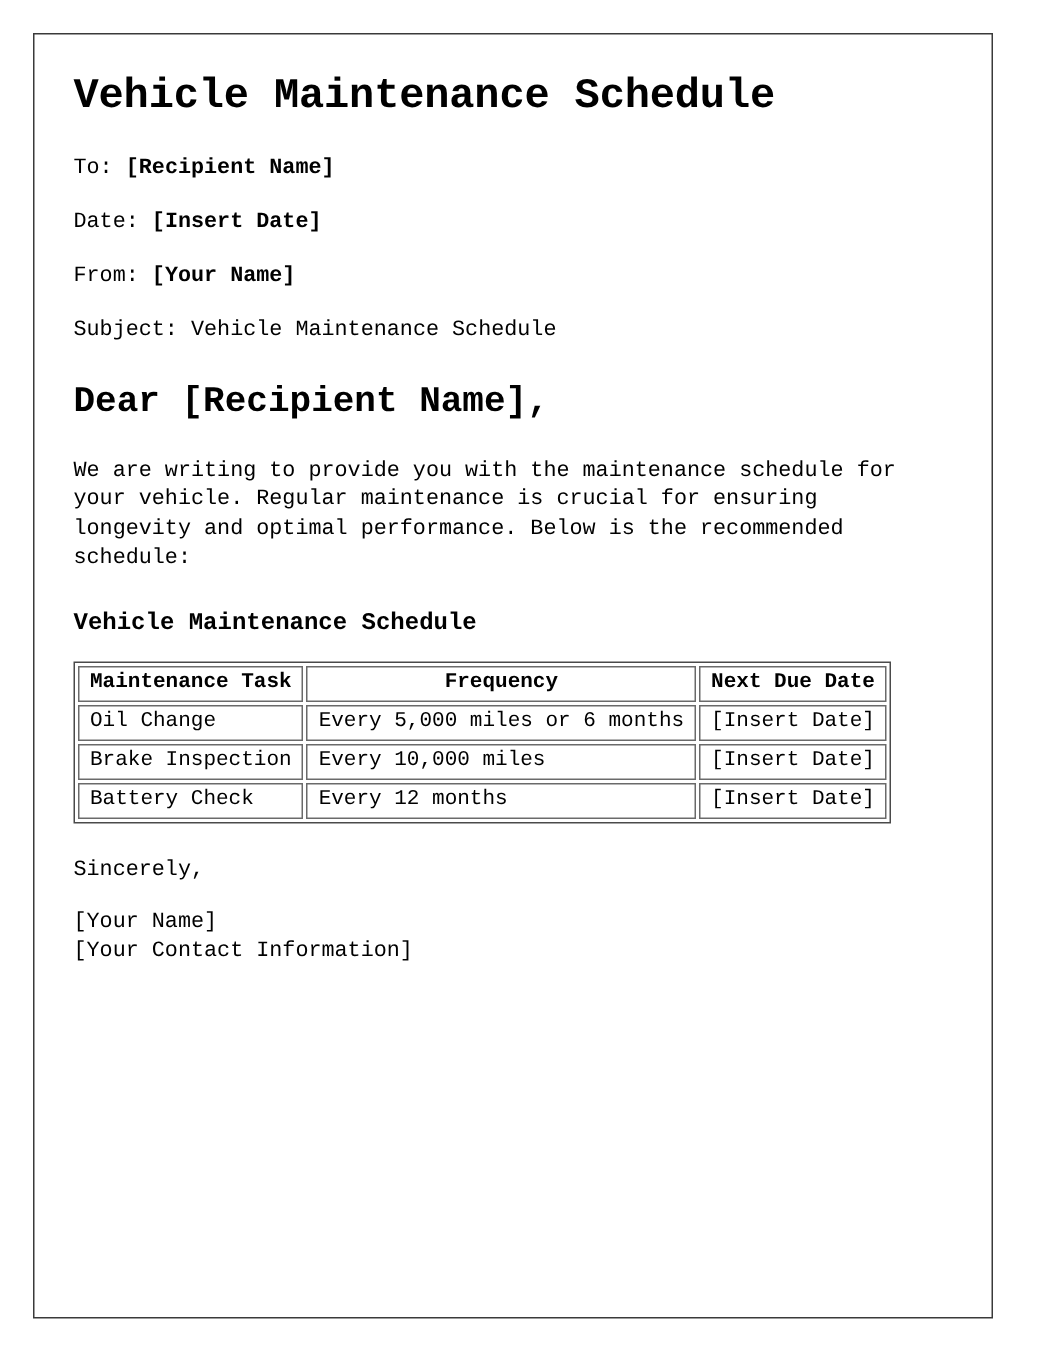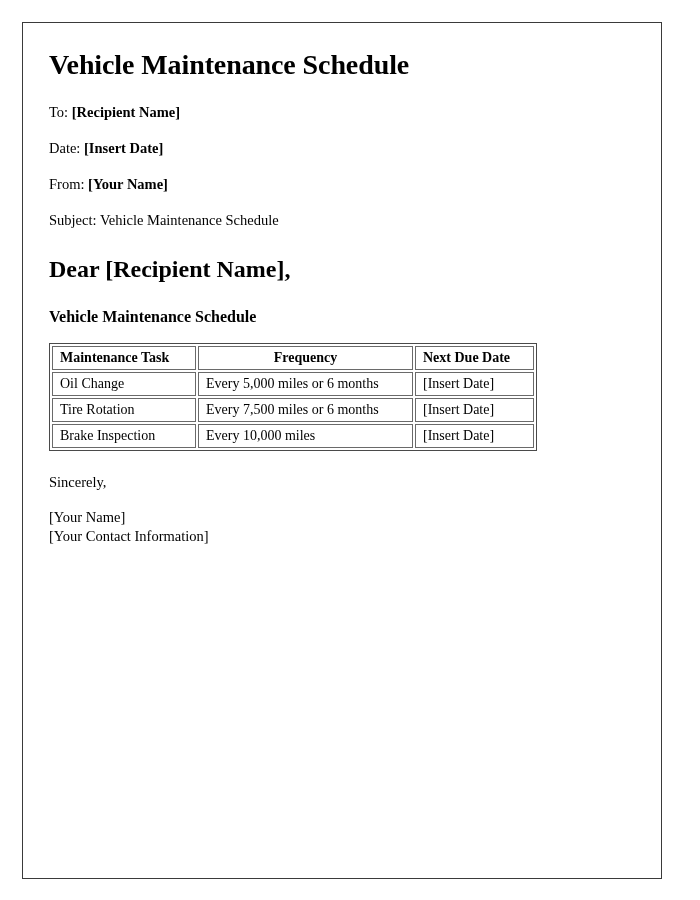--- a/index.html
+++ b/index.html
@@ -19,20 +19,21 @@
   
   .page {
     position: absolute;
     left: 22px;
     top: 22px;
     width: 640px;
     height: 857px;
     border: 1px solid #3a3a3a;
     background: #ffffff;
     box-sizing: border-box;
+    font-family: Liberation Mono, monospace;
   }
   .page-inner {
     padding: 26px 26px 0 26px;
   }
 
   
   .doc-title {
     font-size: 28px;
     font-weight: bold;
     line-height: 1.15;
@@ -131,45 +132,46 @@
         <span class="meta-value">[Your Name]</span>
       </p>
       <p class="meta-line">
         <span class="meta-label">Subject:</span>
         <span class="meta-value plain">Vehicle Maintenance Schedule</span>
       </p>
     </div>
 
     <h2 class="salutation">Dear [Recipient Name],</h2>
 
+    <p class="para">We are writing to provide you with the maintenance schedule for your vehicle. Regular maintenance is crucial for ensuring longevity and optimal performance. Below is the recommended schedule:</p>
 
     <h3 class="table-heading">Vehicle Maintenance Schedule</h3>
 
     <table class="schedule-table">
       <thead>
         <tr>
           <th class="col-task">Maintenance Task</th>
           <th class="col-frequency">Frequency</th>
           <th class="col-date">Next Due Date</th>
         </tr>
       </thead>
       <tbody>
         <tr>
           <td class="col-task">Oil Change</td>
           <td class="col-frequency">Every 5,000 miles or 6 months</td>
           <td class="col-date">[Insert Date]</td>
         </tr>
         <tr>
-          <td class="col-task">Tire Rotation</td>
-          <td class="col-frequency">Every 7,500 miles or 6 months</td>
+          <td class="col-task">Brake Inspection</td>
+          <td class="col-frequency">Every 10,000 miles</td>
           <td class="col-date">[Insert Date]</td>
         </tr>
         <tr>
-          <td class="col-task">Brake Inspection</td>
-          <td class="col-frequency">Every 10,000 miles</td>
+          <td class="col-task">Battery Check</td>
+          <td class="col-frequency">Every 12 months</td>
           <td class="col-date">[Insert Date]</td>
         </tr>
       </tbody>
     </table>
 
 
 
     <p class="para">Sincerely,</p>
 
     <div class="signature-block">

